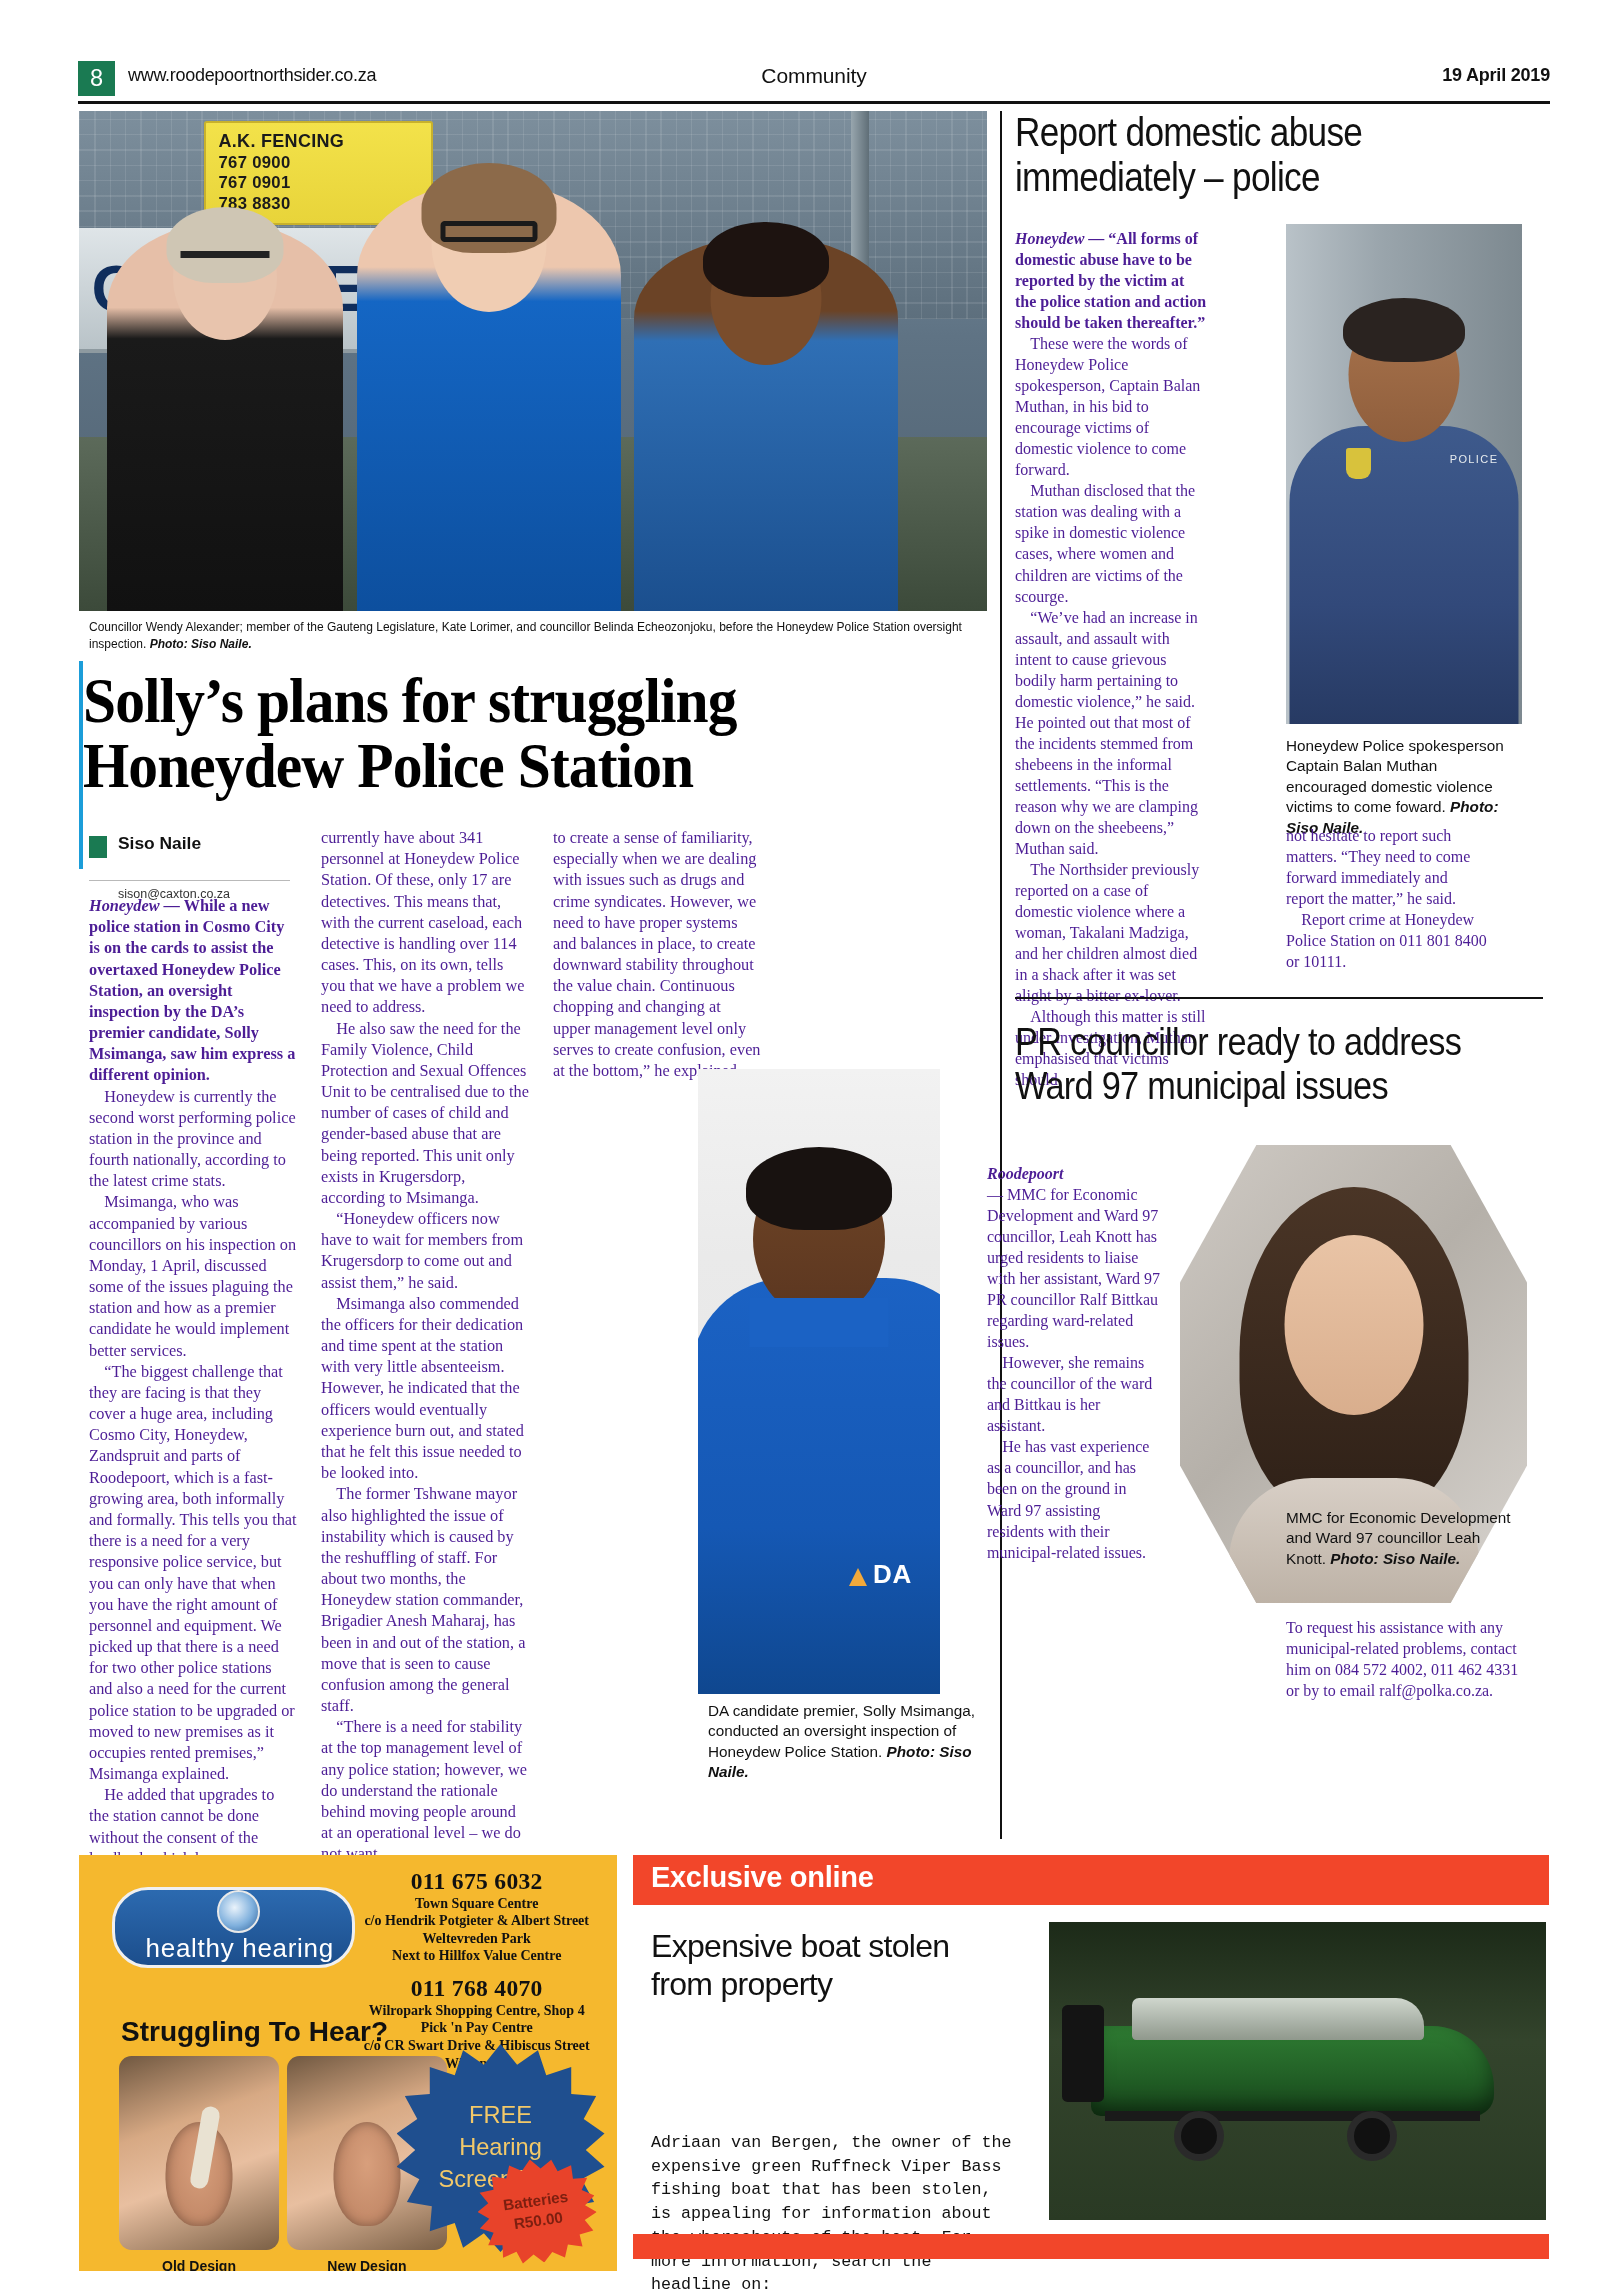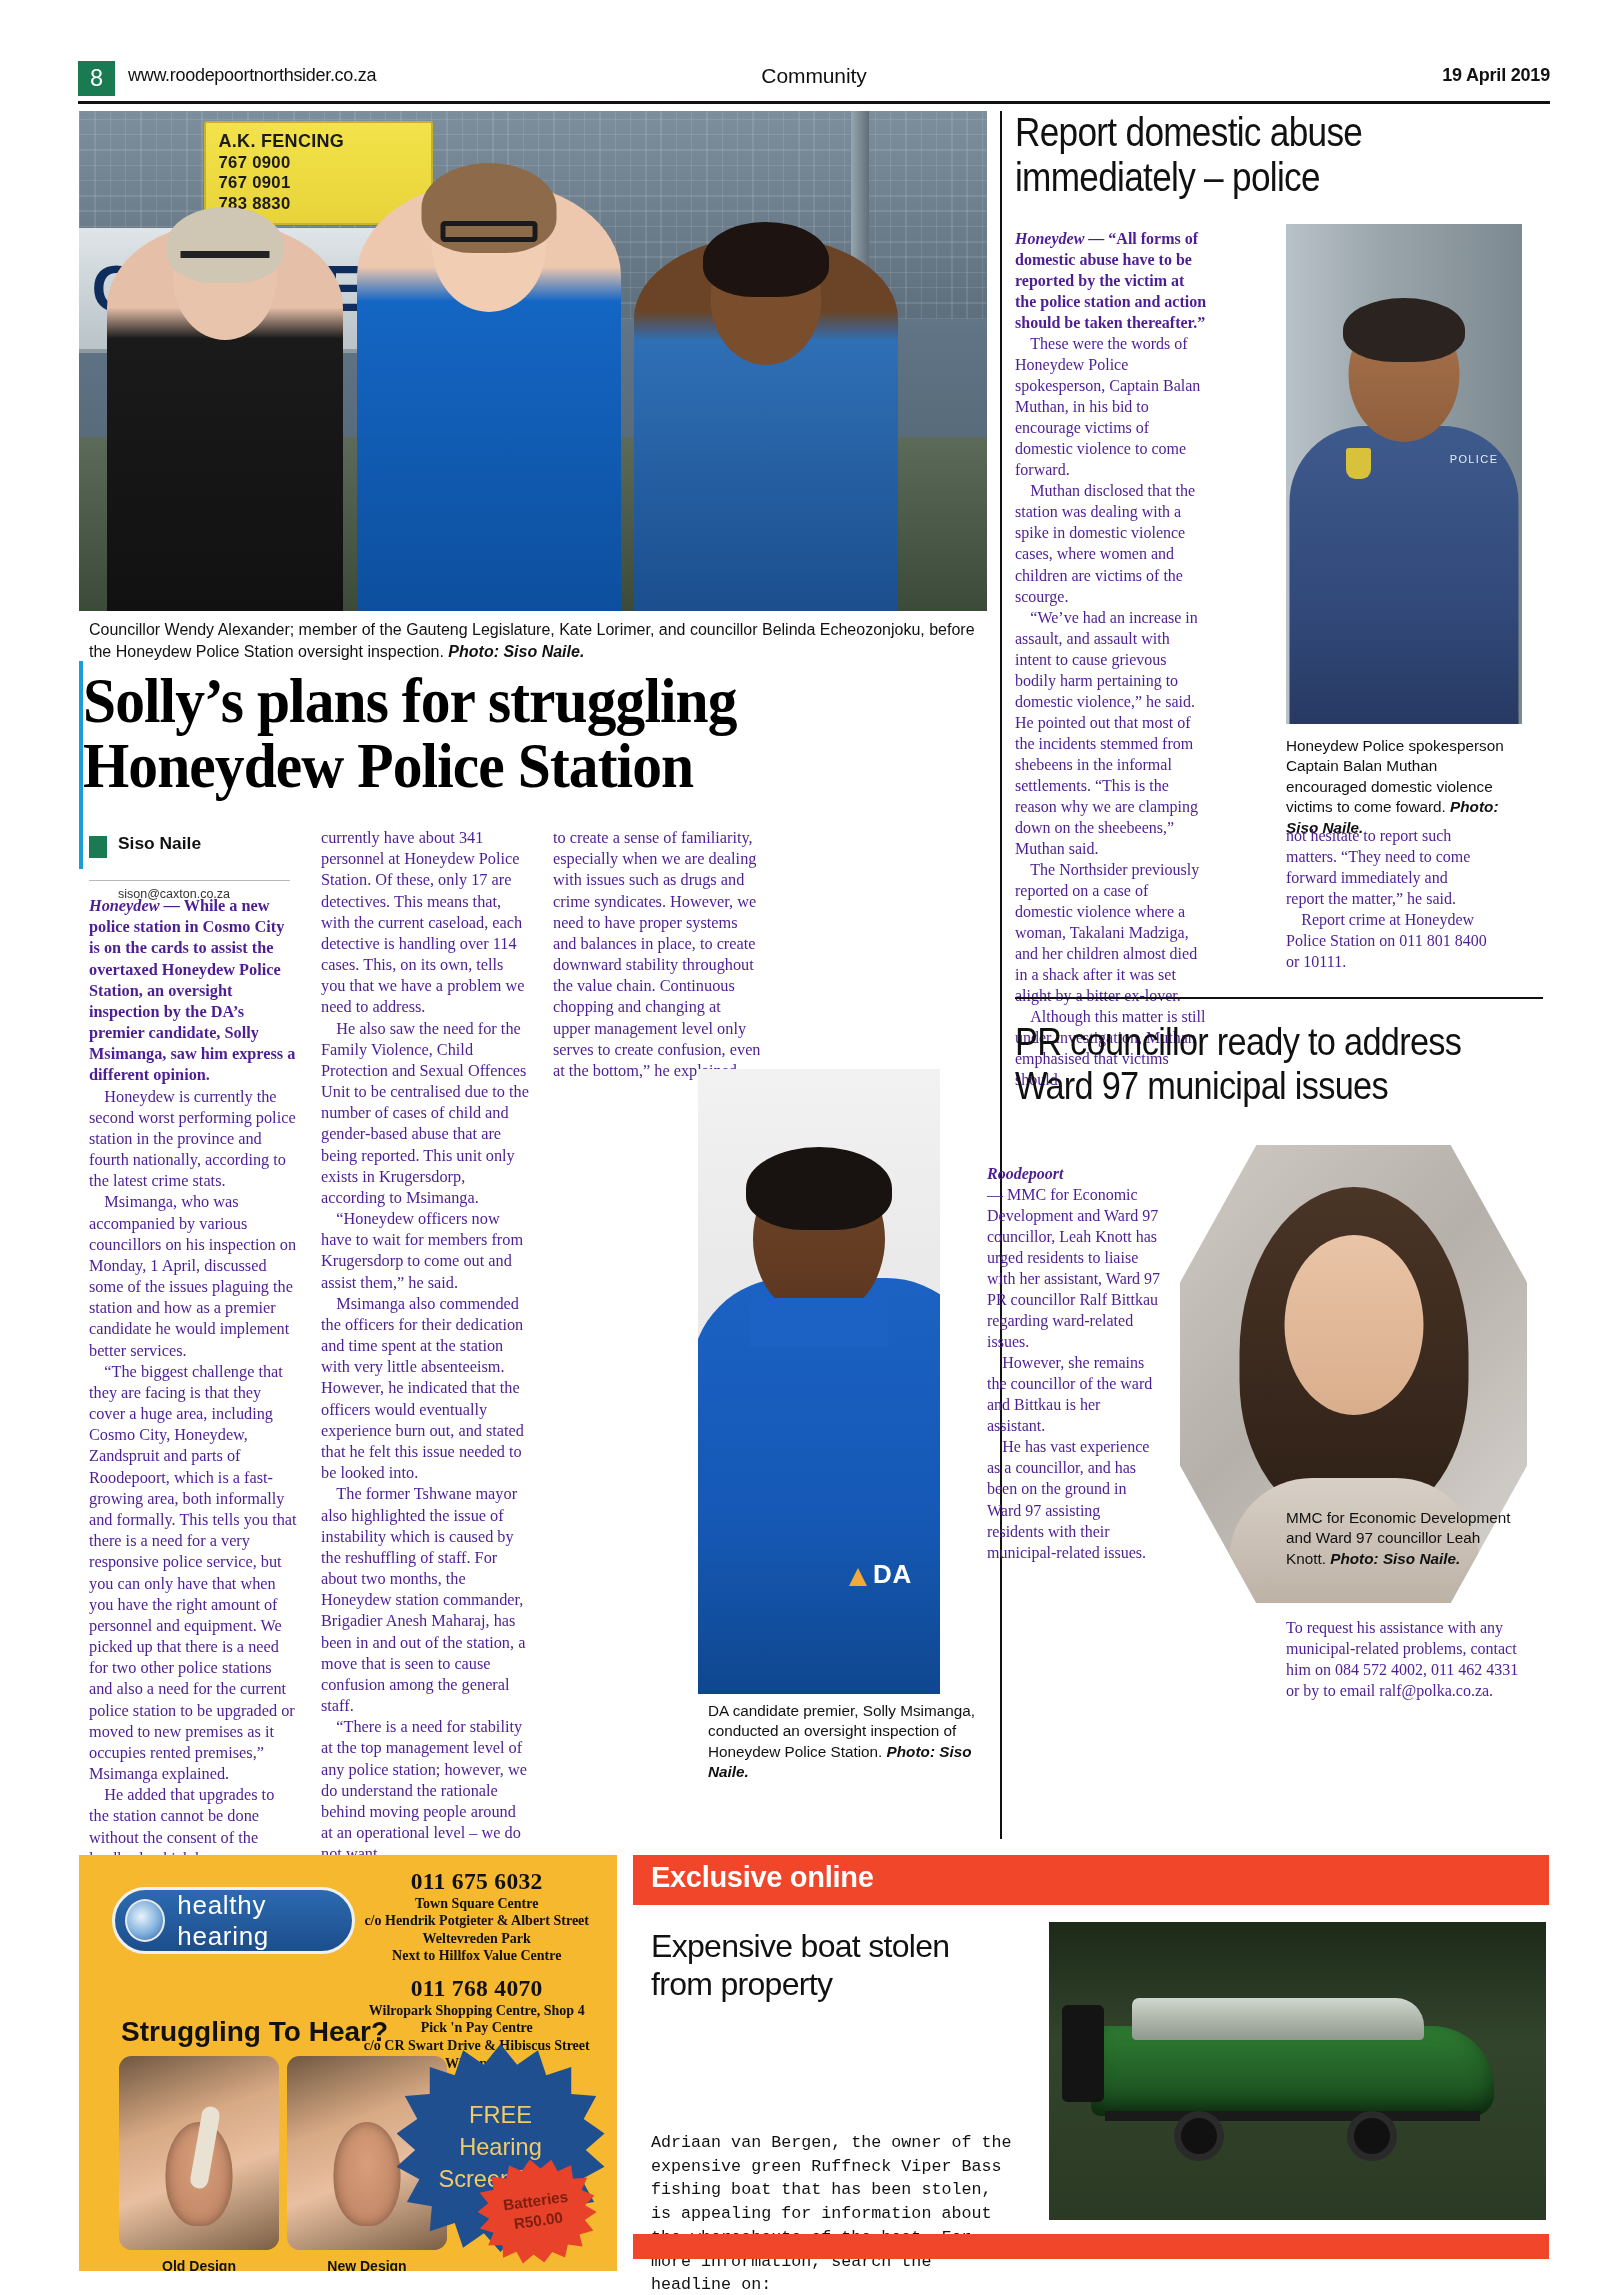--- a/index.html
+++ b/index.html
@@ -80,21 +80,21 @@
   .p2 { left:278px; bottom:0; width:264px; height:430px; background: linear-gradient(180deg,#edc7ae 0%,#edc7ae 20%, #1466c4 28%, #0d4f9e 100%); }
   .p2 .head { position:absolute; left:50%; top:-4.2px; transform:translateX(-50%); width:115px; height:135px; border-radius:50%; background:#f0cdb3; }
   .p2 .hair { position:absolute; left:50%; top:-18px; transform:translateX(-50%); width:135px; height:90px; border-radius:50% 50% 38% 38%; background:#8c6a4a; }
   .p2 .glasses { position:absolute; left:50%; top:40px; transform:translateX(-50%); width:97px; height:21px; border:5.6px solid #1a1a1a; border-radius:4.2px; }
   .p3 { left:555px; bottom:0; width:264px; height:375px; background: linear-gradient(180deg,#6b4326 0%,#6b4326 20%, #2f6fb5 28%, #1b4f8e 100%); }
   .p3 .head { position:absolute; left:50%; top:-2.8px; transform:translateX(-50%); width:111px; height:132px; border-radius:50%; background:#7a4d2c; }
   .p3 .hair { position:absolute; left:50%; top:-14px; transform:translateX(-50%); width:126px; height:75px; border-radius:50% 50% 40% 40%; background:#1d1310; }
 
   .caption-main {
     position: absolute; left: 89px; top: 619px; width: 895px;
-    font-family: "Liberation Sans", sans-serif; font-size: 16px; line-height: 1.38; color:#111;
+    font-family: "Liberation Sans", sans-serif; font-size: 12px; line-height: 1.38; color:#111;
   }
   .caption-main b { font-weight: 700; font-style: italic; }
 
   .headline-main {
     position: absolute; left: 83px; top: 668px; width: 916px;
     font-family: "Liberation Serif", serif; font-weight: 700; font-size: 64px; line-height: 1.02;
     letter-spacing: -1px; color:#000;
     transform: scaleX(0.93); transform-origin: left top;
   }
 
@@ -195,24 +195,24 @@
     font-family:"Liberation Sans", sans-serif; font-size:15.3px; line-height:1.34; color:#111;
   }
   .caption-knott b { font-weight:700; font-style:italic; }
 
   
   .ad {
     position:absolute; left:79px; top:1855px; width:538px; height:416px;
     background:#f5b82e; overflow:hidden;
   }
   .ad-logo {
-    position:absolute; left:33px; top:32px; width:243px; height:67px;
+    position:absolute; left:33px; top:32px; width:243px; height:81px;
     background: linear-gradient(180deg,#2c6ab0,#1c4e8c);
     border:3.5px solid #f0f0f0; border-radius:36px;
-    display:flex; align-items:center;
+    display:flex; align-items:center;flex-direction:column;
   }
   .ad-logo .swirl {
     width:43px; height:43px; margin-left:9.7px; border-radius:50%;
     background: radial-gradient(circle at 40% 40%, #eaf3fb, #7fb0dd 55%, #2d5f98 100%);
     border:2.1px solid #e9e9e9;
   }
   .ad-logo .lbl { margin-left:12.5px; font-family:"Liberation Sans", sans-serif; font-size:26px; font-weight:400; color:#fff; letter-spacing:0.7px; }
   .ad-struggle {
     position:absolute; left:42px; top:161px; width:292px;
     font-family:"Liberation Sans", sans-serif; font-weight:700; font-size:28px; color:#111;

